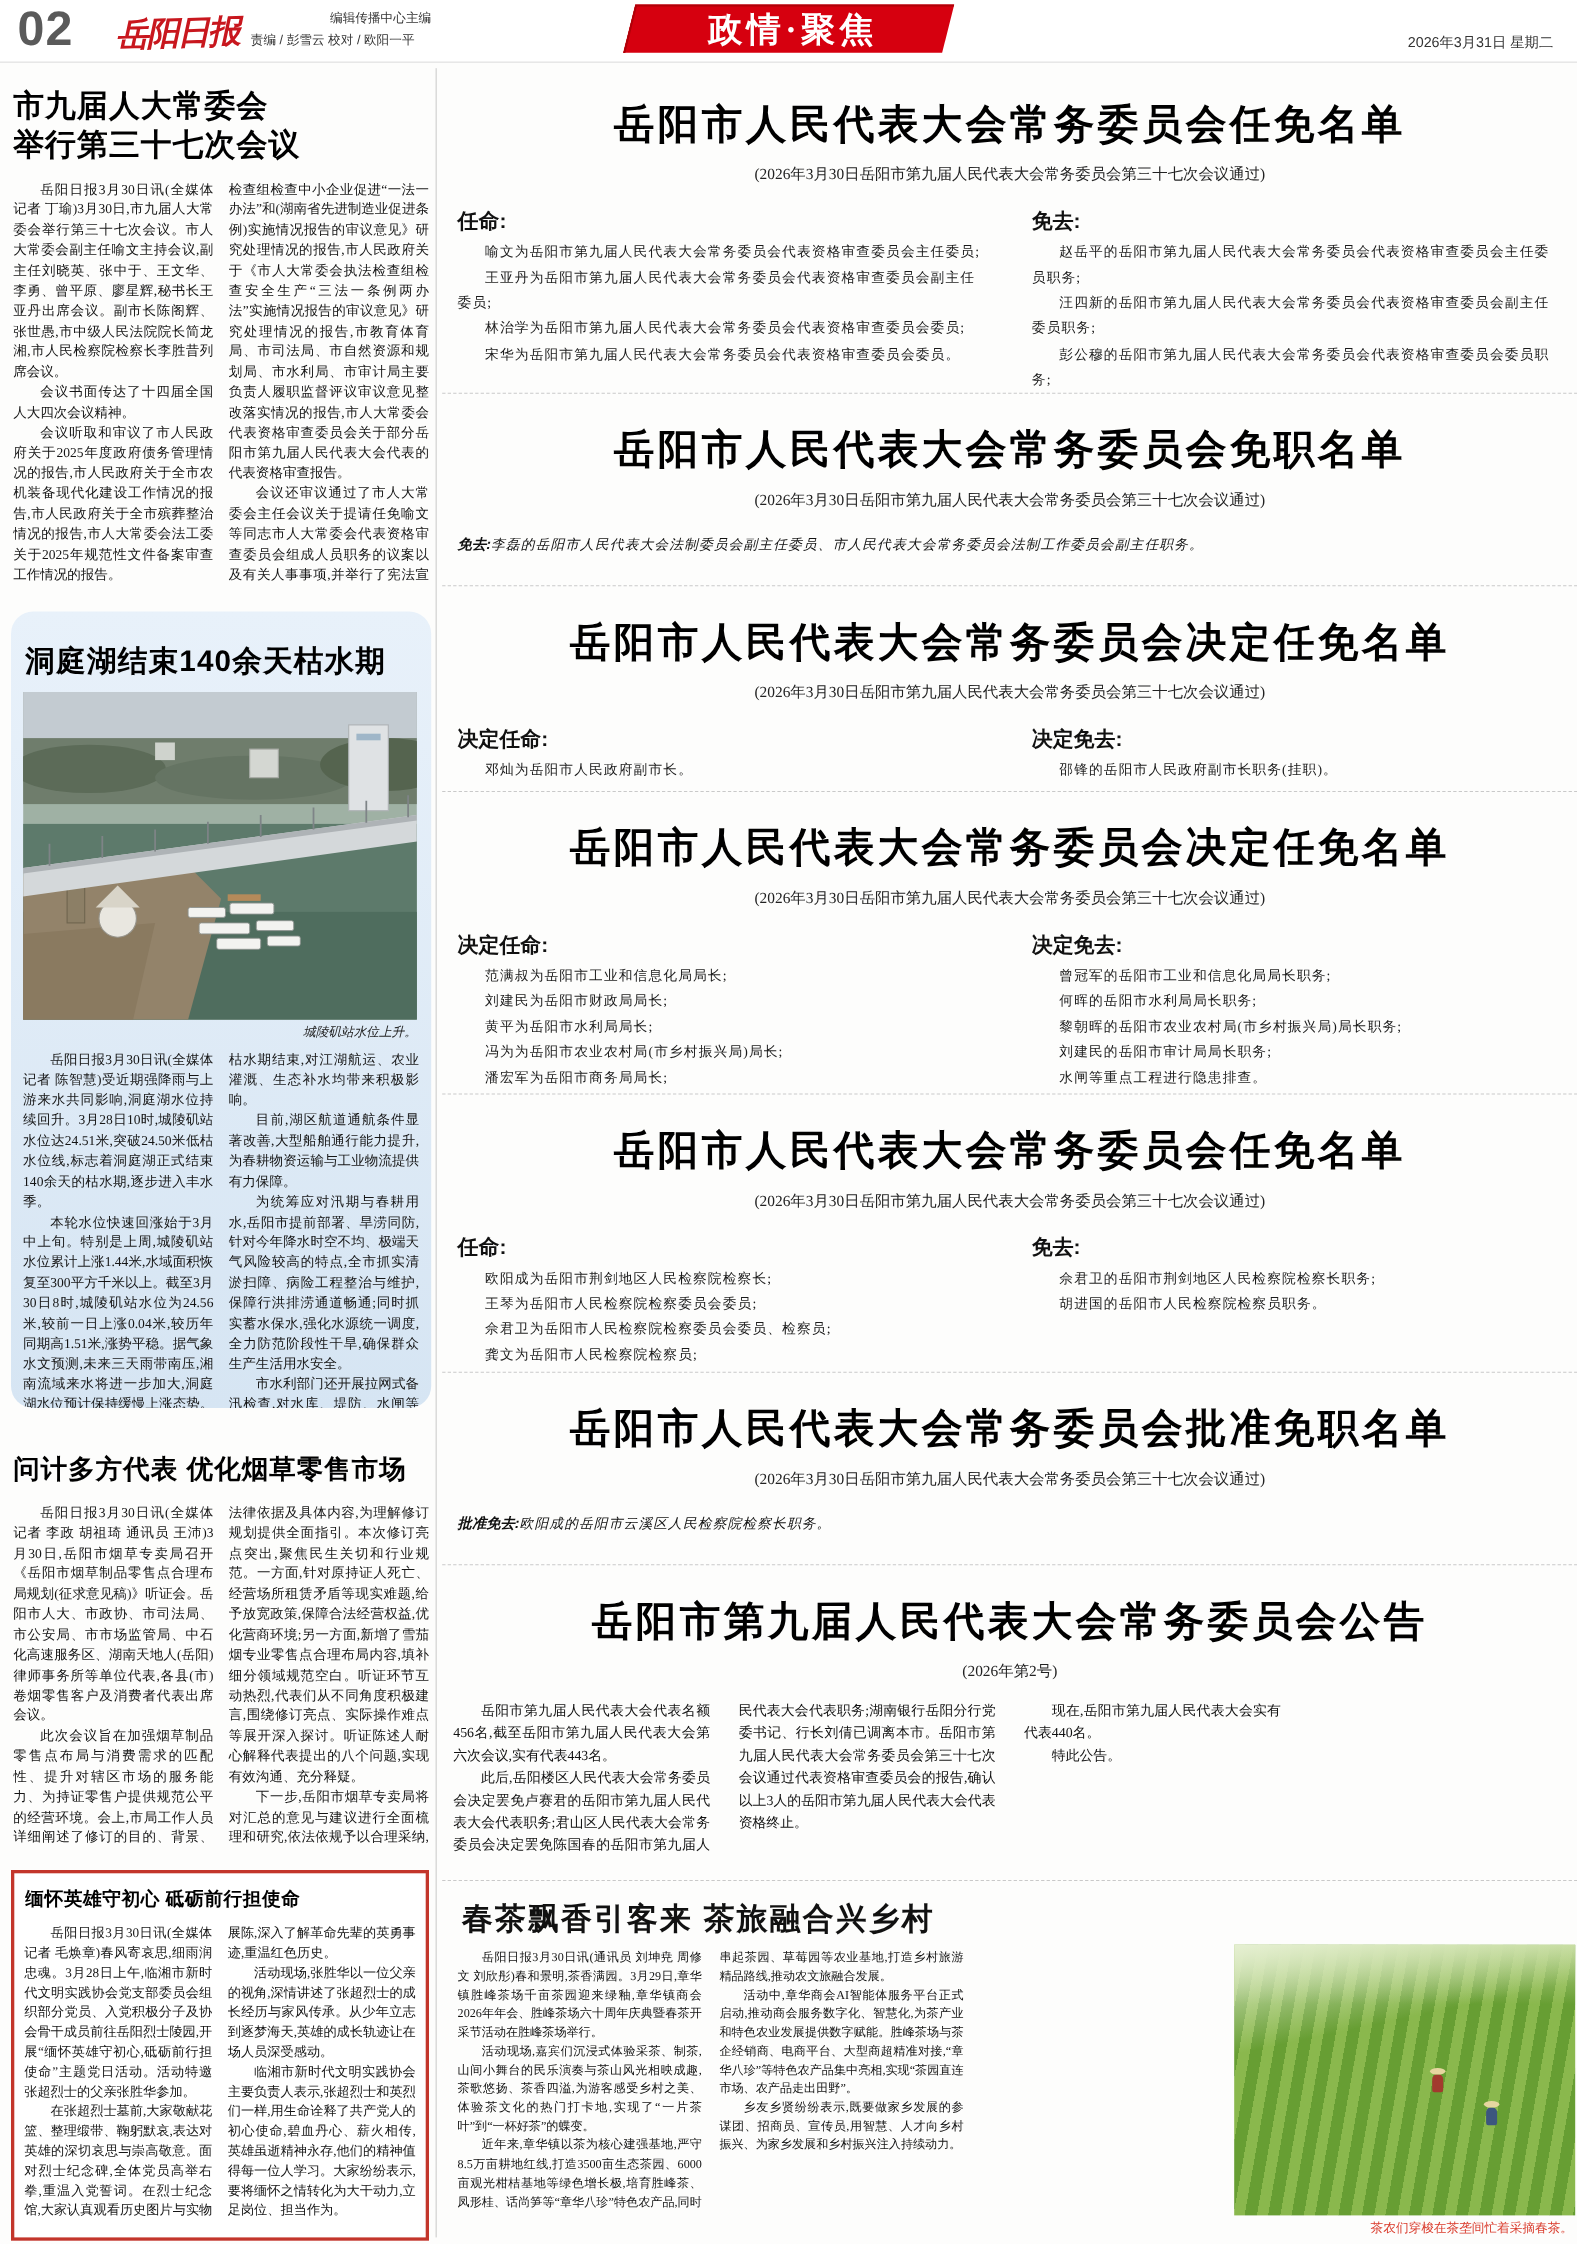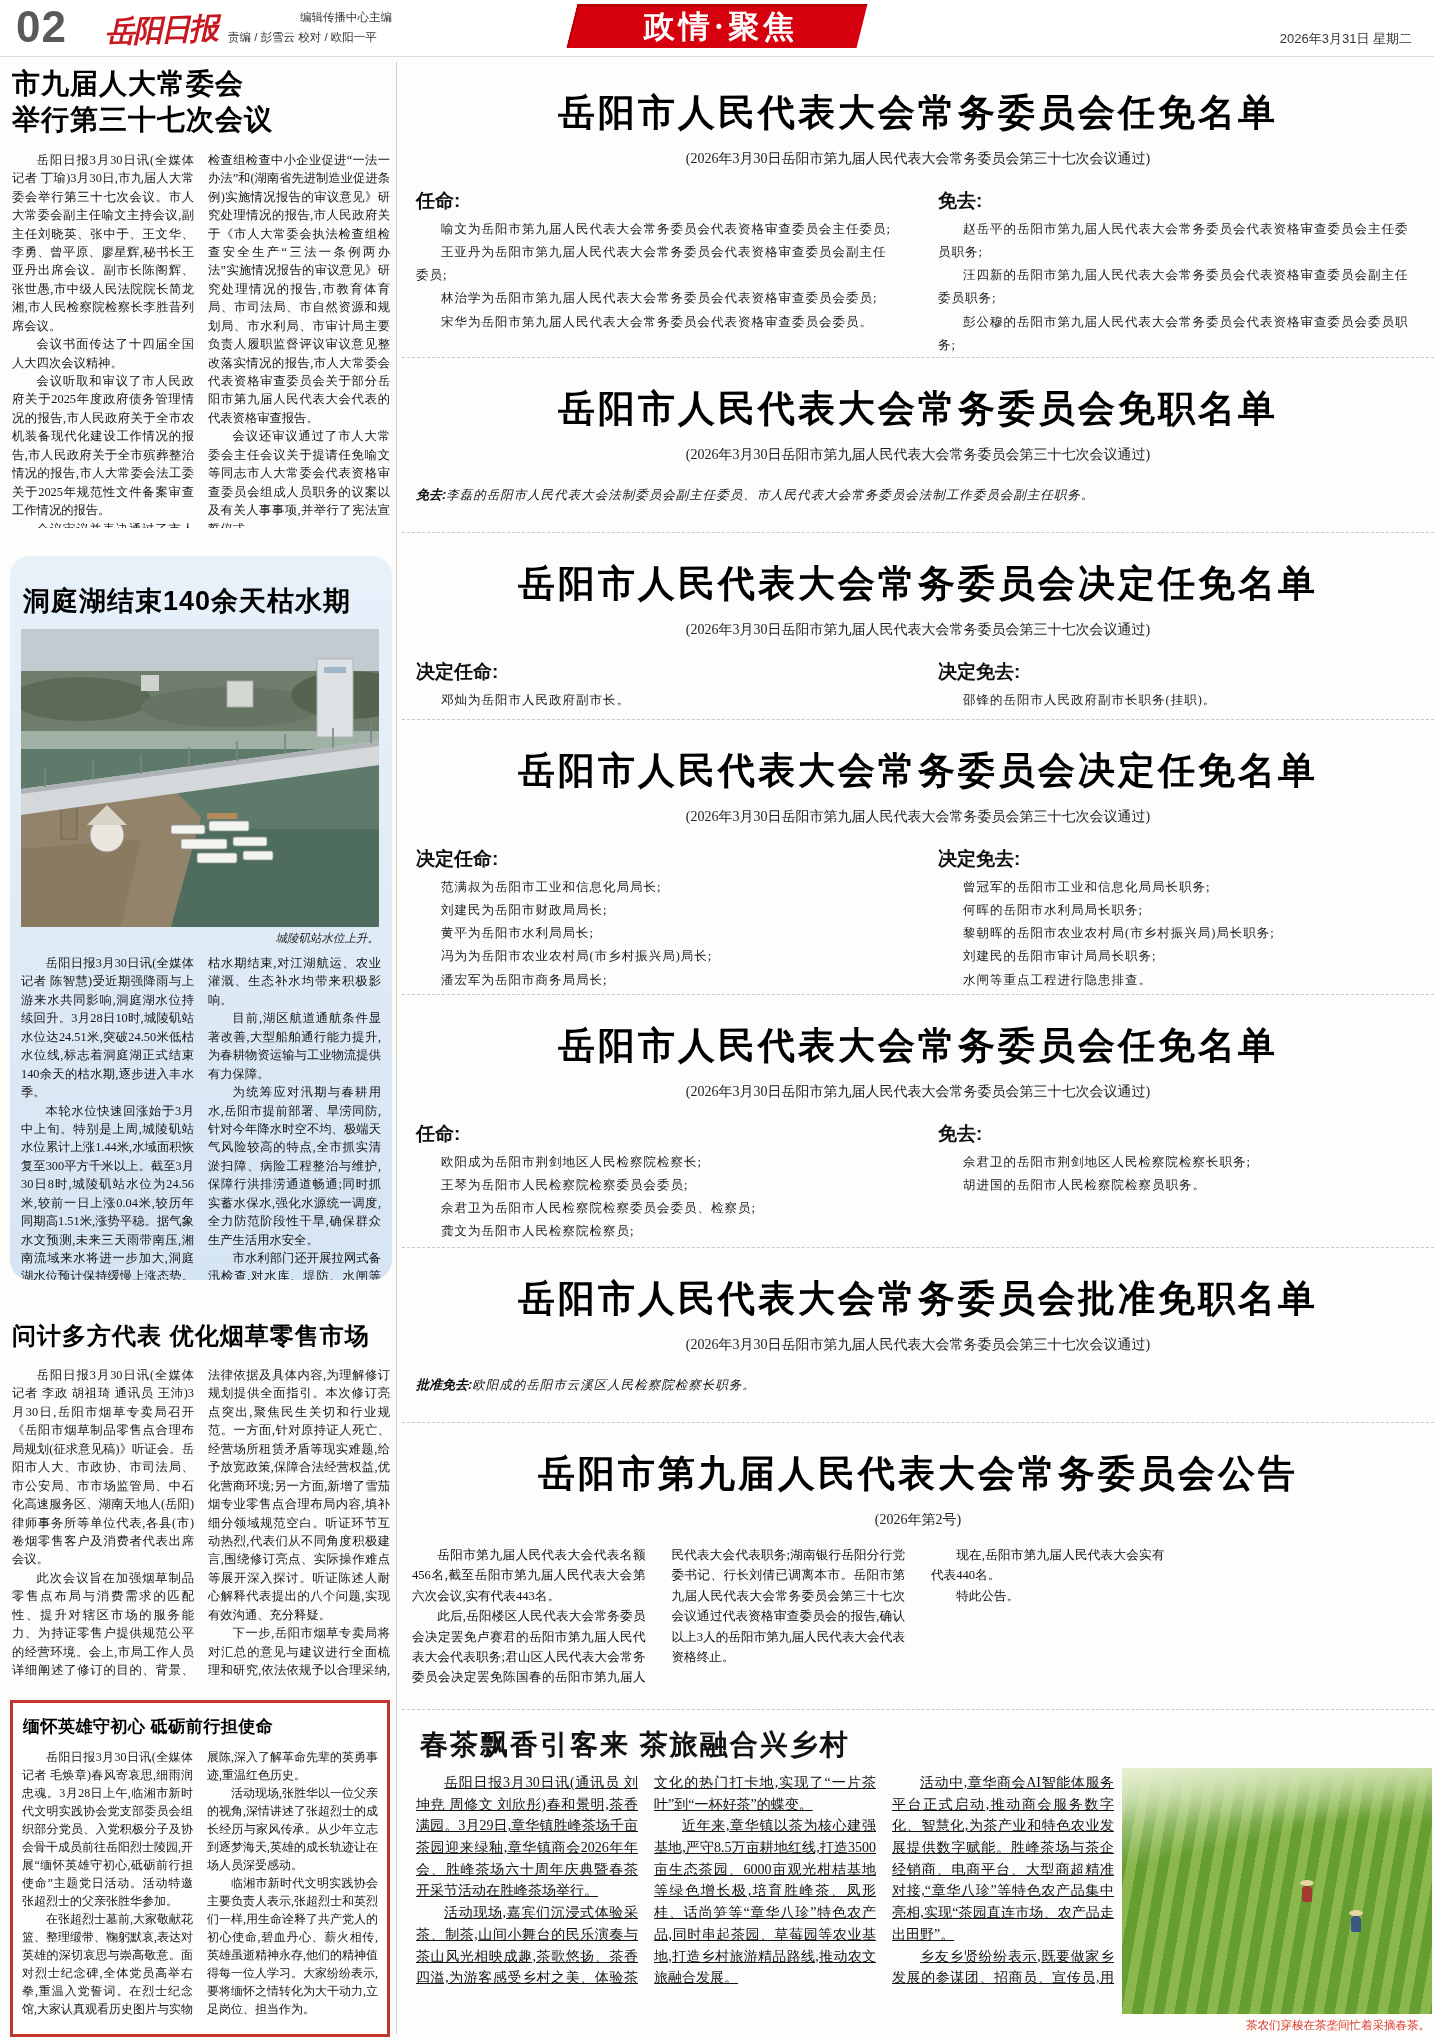--- a/index.html
+++ b/index.html
@@ -24,21 +24,21 @@
   
   .vrule{position:absolute;left:396px;top:62px;bottom:6px;width:0;border-left:1px solid #ccc;}
 
   
   .lart{position:absolute;overflow:hidden;}
   .lart h2{margin:0;font-weight:bold;color:#000;font-family:"Liberation Sans",sans-serif;}
   .body2col{column-count:2;column-gap:14px;text-align:justify;font-family:"Liberation Serif",serif;
             font-size:12.3px;line-height:1.5;color:#151515;}
   .body2col p{text-indent:2em;}
   #art1{top:62px;left:12px;width:378px;height:466px;}
-  #art1 h2{font-size:28px;line-height:1.3;letter-spacing:1px;margin:4px 0 12px 0;}
+  #art1 h2{font-size:28px;line-height:1.3;letter-spacing:1px;margin:16px 0 12px 0;}
   #art2{top:556px;left:10px;width:382px;height:724px;background:linear-gradient(180deg,#e8f1fa 0%,#d6e5f3 100%);
         padding:23px 11px;border-radius:20px;}
   #art2 h2{font-size:27px;letter-spacing:1px;margin:4px 0 10px 2px;}
   .photo-lake{width:358px;height:298px;display:block;}
   .photo-cap{text-align:right;font-size:11.5px;color:#222;font-family:"Liberation Serif",serif;
              font-style:italic;margin:4px 2px 8px 0;}
   #art3{top:1312px;left:12px;width:378px;height:380px;}
   #art3 h2{font-size:24px;letter-spacing:1px;margin:8px 0 14px 0;}
   #art4{top:1700px;left:10px;width:380px;height:337px;border:3px solid #c3362b;padding:10px 9px;background:#fff;}
   #art4 h2{font-size:17px;letter-spacing:0.5px;margin:2px 0 10px 1px;}
@@ -61,22 +61,22 @@
   #ann5{height:253px;} #ann6{height:175px;} #notice{height:287px;} #tea{height:330px;}
 
   
   .notice-body{padding:16px 10px 0 10px;height:170px;column-count:4;column-gap:26px;column-fill:auto;
                text-align:justify;font-family:"Liberation Serif",serif;font-size:12.6px;line-height:1.62;}
   .notice-body p{text-indent:2em;}
 
   
   #tea h2{font-size:28px;font-weight:bold;letter-spacing:2px;margin:16px 0 10px 18px;font-family:"Liberation Sans",sans-serif;}
   .tea-text{position:absolute;left:14px;top:62px;width:698px;height:258px;column-count:3;column-gap:16px;
-            column-fill:auto;text-align:justify;font-family:"Liberation Serif",serif;font-size:14px;
-            line-height:1.55;overflow:hidden;text-decoration:underline;}
+            column-fill:auto;text-align:justify;font-family:"Liberation Serif",serif;font-size:11px;
+            line-height:1.55;overflow:hidden;}
   .tea-text p{text-indent:2em;}
   .tea-photo{position:absolute;right:2px;top:58px;width:310px;height:246px;overflow:hidden;
      background:
        linear-gradient(168deg, rgba(232,241,214,0.95) 0%, rgba(232,241,214,0) 32%),
        linear-gradient(180deg, #b9d48b 0%, rgba(185,212,139,0) 22%),
        repeating-linear-gradient(100deg,#8ab84d 0 10px,#679e33 10px 21px);}
   .tea-cap{position:absolute;right:4px;top:308px;font-size:11.5px;color:#d93a2b;font-family:"Liberation Serif",serif;}
   .worker{position:absolute;width:10px;height:16px;border-radius:4px 4px 2px 2px;}
   .worker::before{content:"";position:absolute;top:-6px;left:-2px;width:14px;height:6px;border-radius:50%;background:#e6d6a0;}
   .w1{left:58%;top:48%;background:#a23a2e;}

